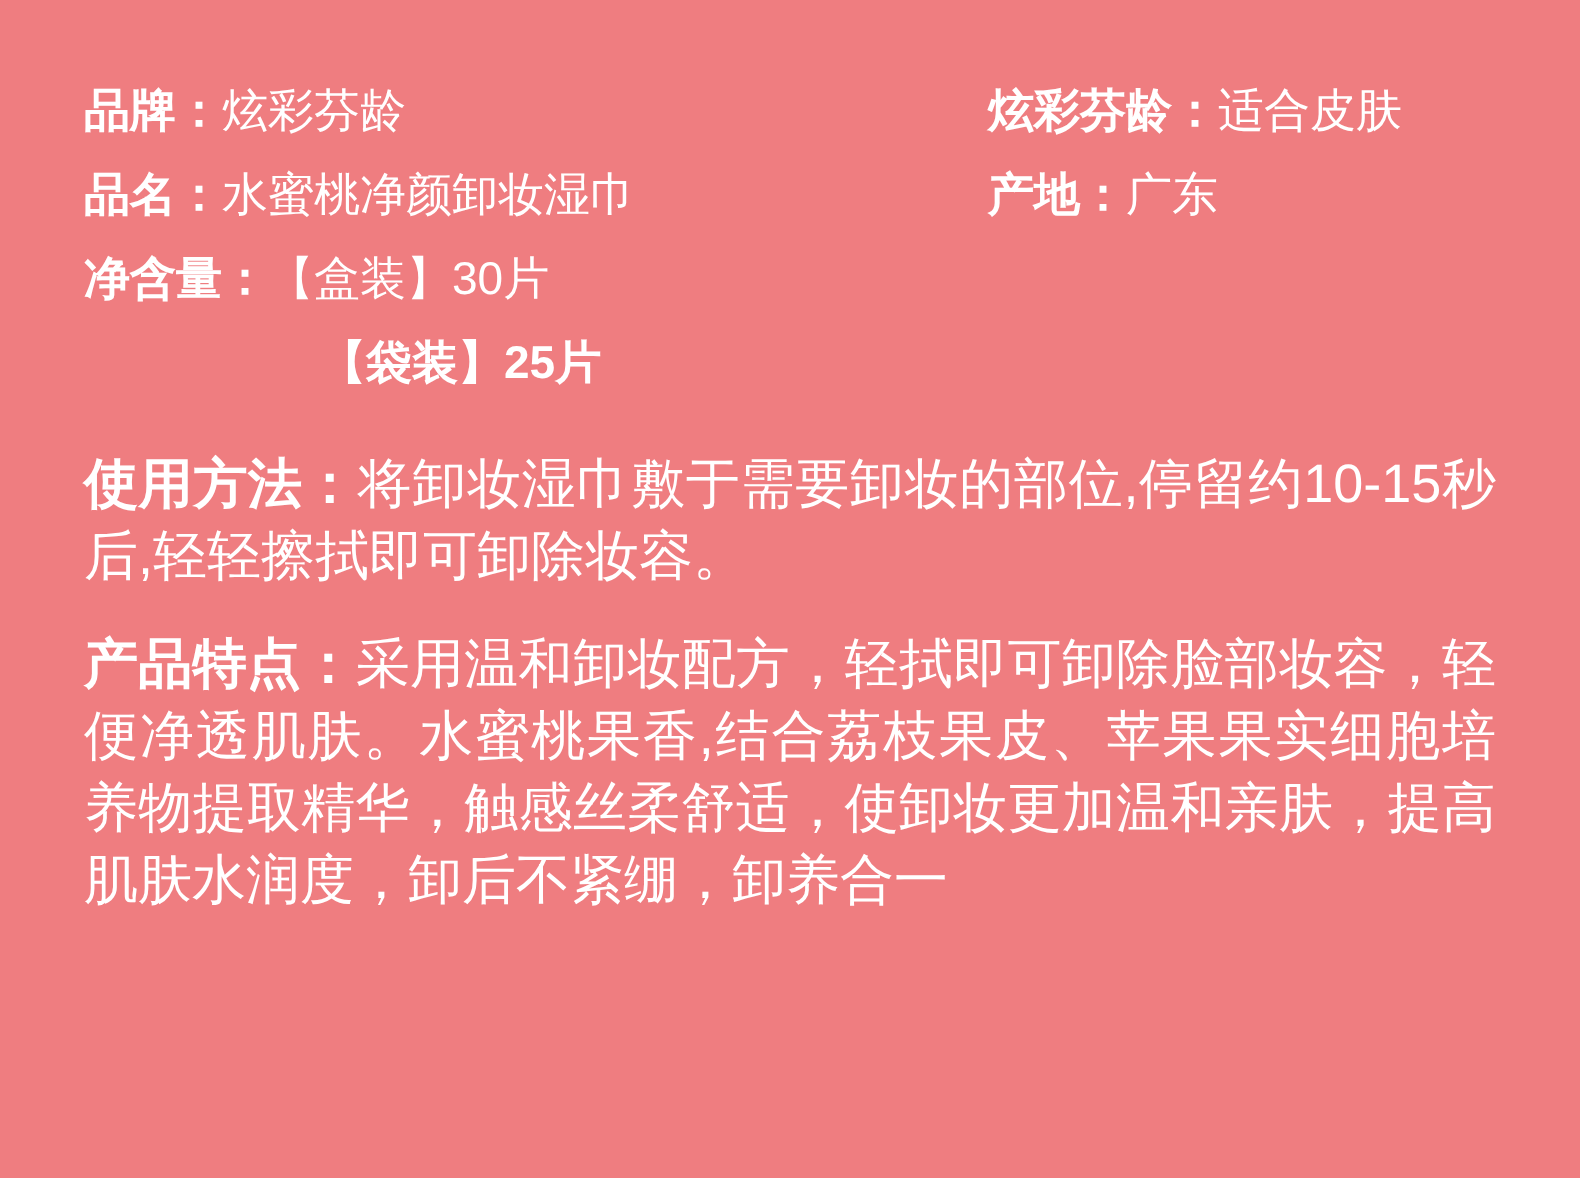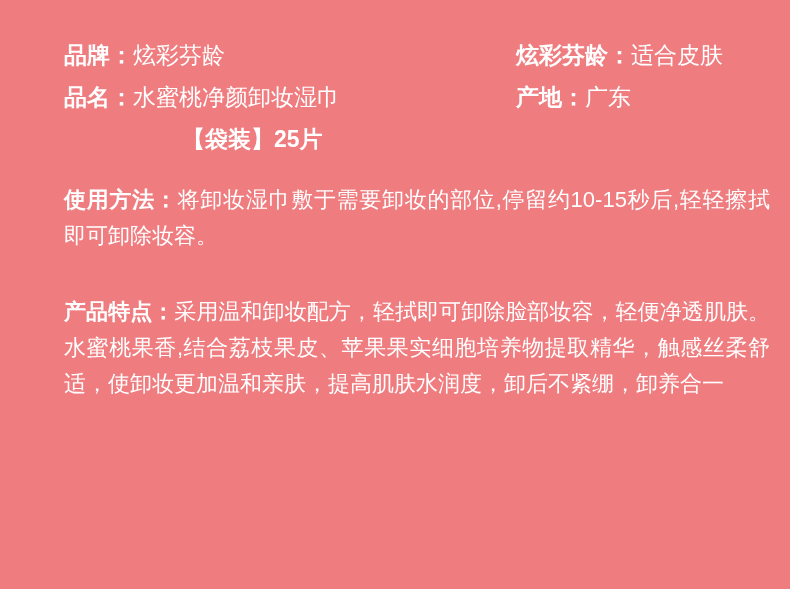--- a/index.html
+++ b/index.html
@@ -11,21 +11,21 @@
     height: 589px;
     background: #ef7d80;
     font-family: "Liberation Sans", sans-serif;
     overflow: hidden;
   }
   .page {
     position: relative;
     width: 790px;
     height: 589px;
     box-sizing: border-box;
-    padding: 34px 42px 0 64px;
+    padding: 34px 42px 0 42px;
     color: #ffffff;
   }
   .spec-table {
     width: 706px;
     border-collapse: collapse;
   }
   .spec-table td {
     padding: 0;
     vertical-align: top;
     font-size: 23px;
@@ -47,27 +47,27 @@
   .indent-val {
     display: inline-block;
     padding-left: 118px;
     font-size: 23px;
     line-height: 42px;
     white-space: nowrap;
     font-weight: bold;
   }
   .para {
     width: 706px;
-    font-size: 22px;
+    font-size: 27px;
     line-height: 36px;
     margin-top: 22px;
     text-align: justify;
   }
   .para.features {
-    margin-top: 40px;
+    margin-top: 18px;
   }
   .para .lbl {
     font-weight: bold;
   }
 </style>
 </head>
 <body style="background: rgb(239, 125, 128);">
 
 <div class="page" style="color: rgb(255, 255, 255);">
 
@@ -84,20 +84,26 @@
     <tr>
       <td class="col-left">
         <span class="lbl">品名：</span><span class="val">水蜜桃净颜卸妆湿巾</span>
       </td>
       <td class="col-right">
         <span class="lbl">产地：</span><span class="val">广东</span>
       </td>
     </tr>
     <tr>
       <td class="col-left">
+        <span class="lbl">净含量：</span><span class="val">【盒装】30片</span>
+      </td>
+      <td class="col-right"></td>
+    </tr>
+    <tr>
+      <td class="col-left">
         <span class="indent-val">【袋装】25片</span>
       </td>
       <td class="col-right"></td>
     </tr>
   </tbody>
     </table>
 
   <div class="para usage">
     <span class="lbl">使用方法：</span><span class="val">将卸妆湿巾敷于需要卸妆的部位,停留约10-15秒后,轻轻擦拭即可卸除妆容。</span>
   </div>

